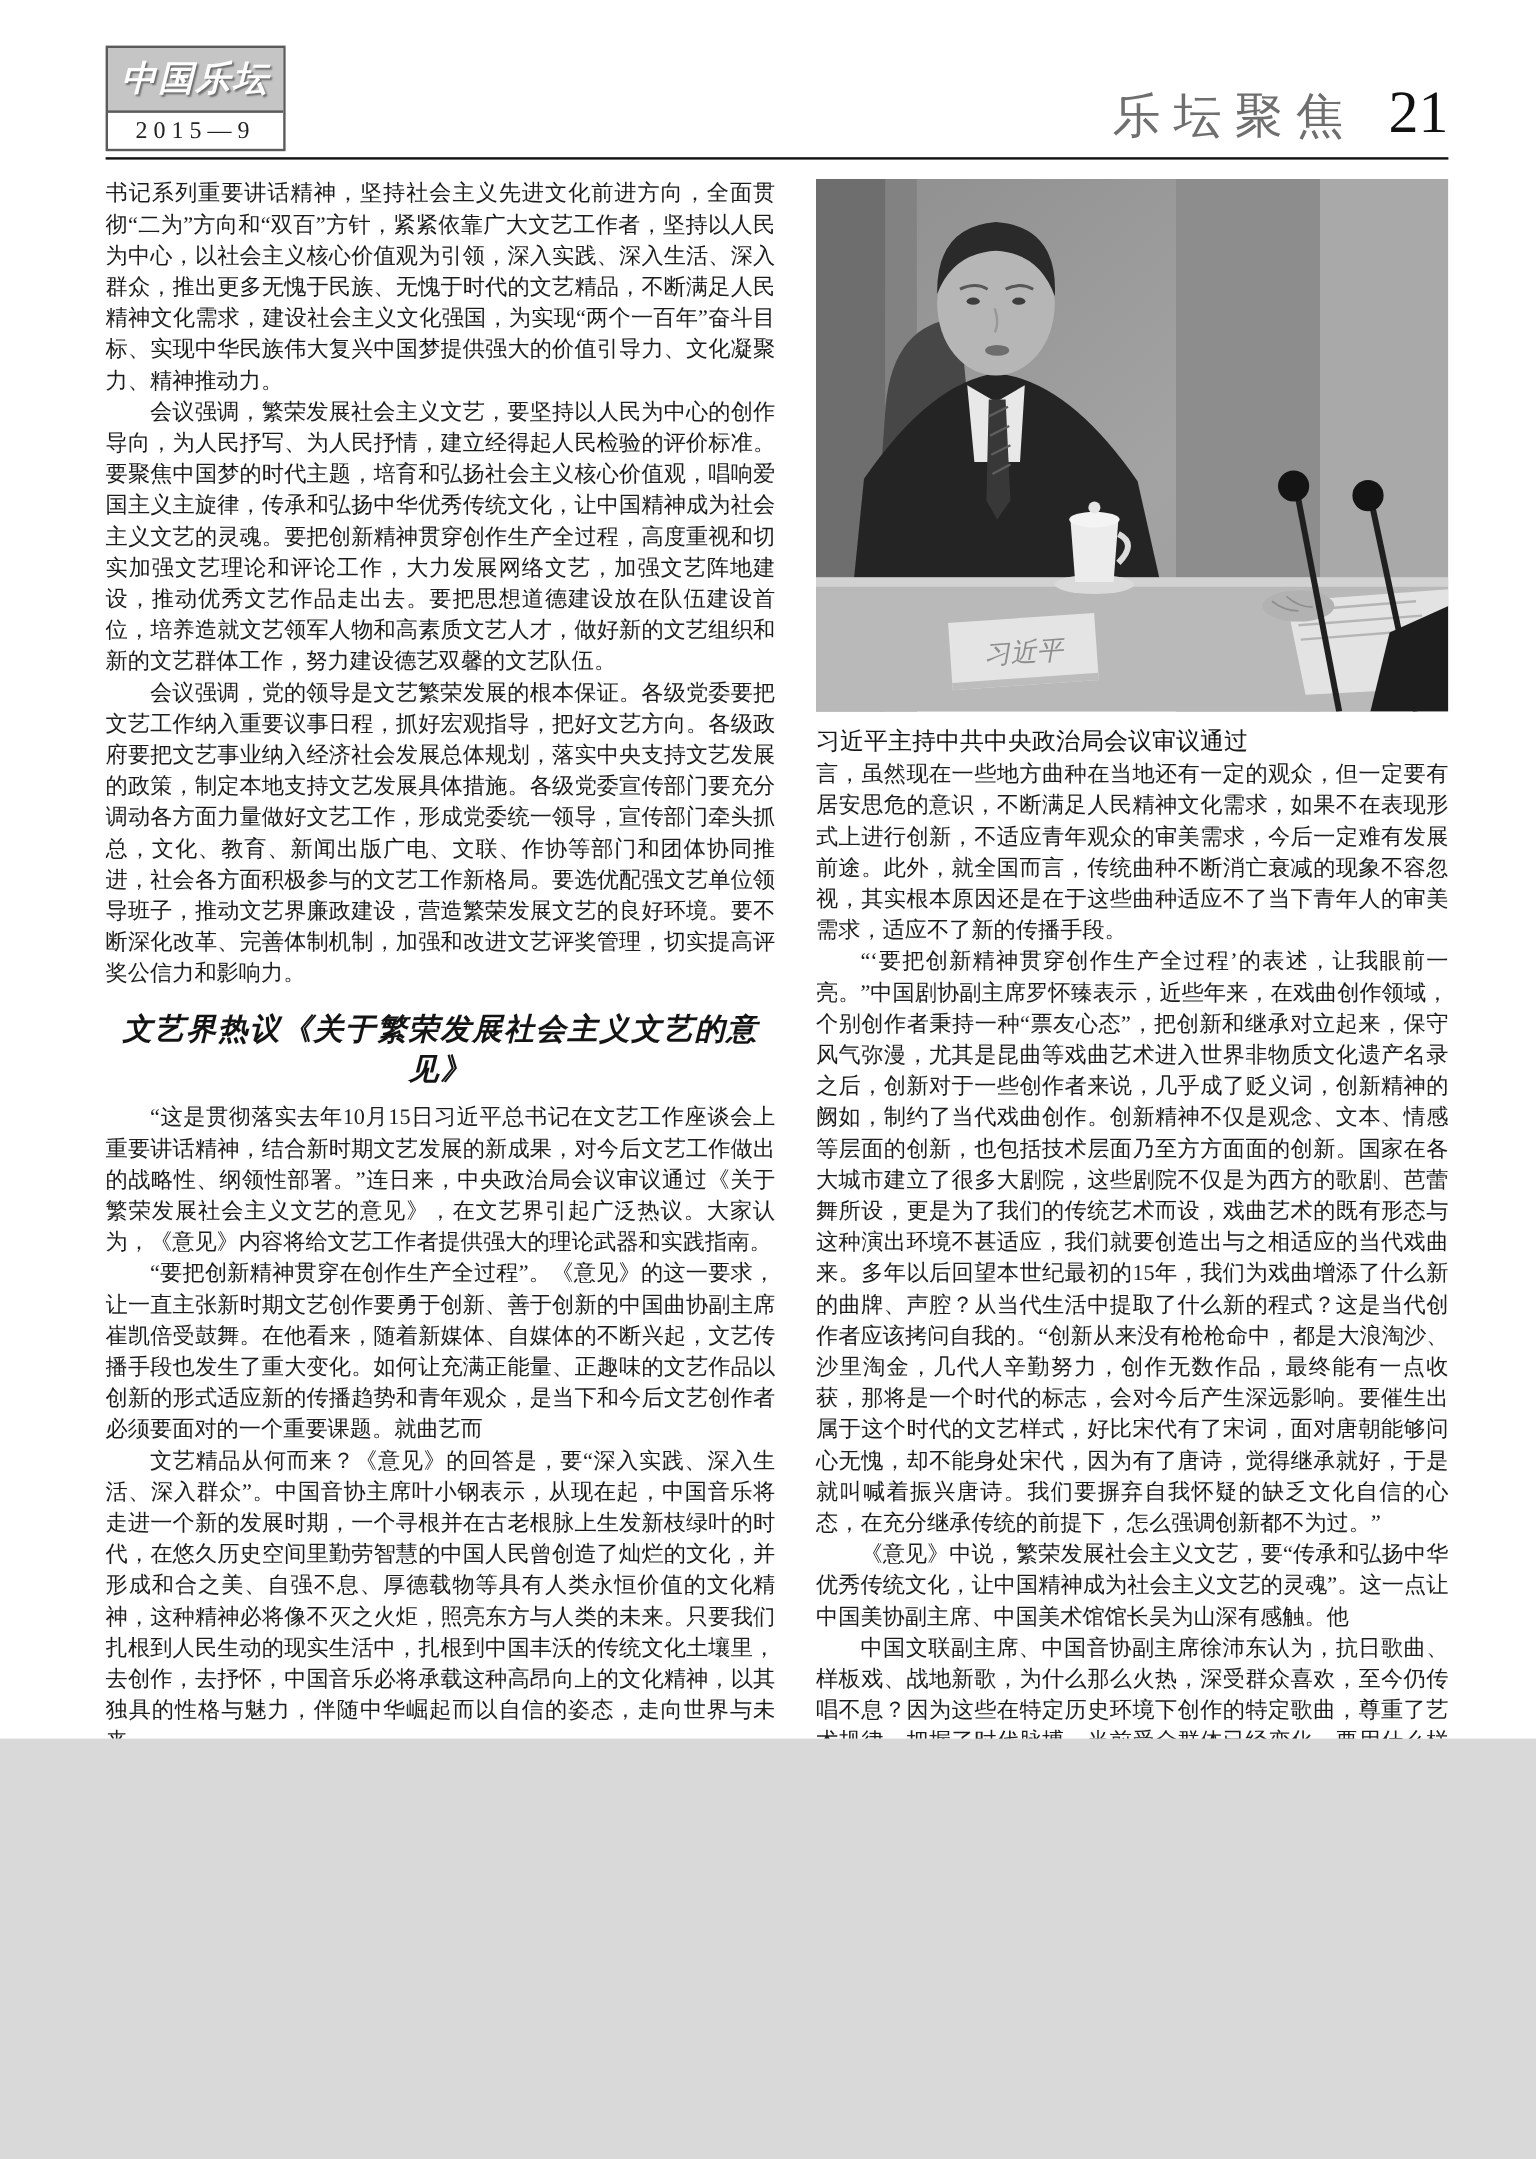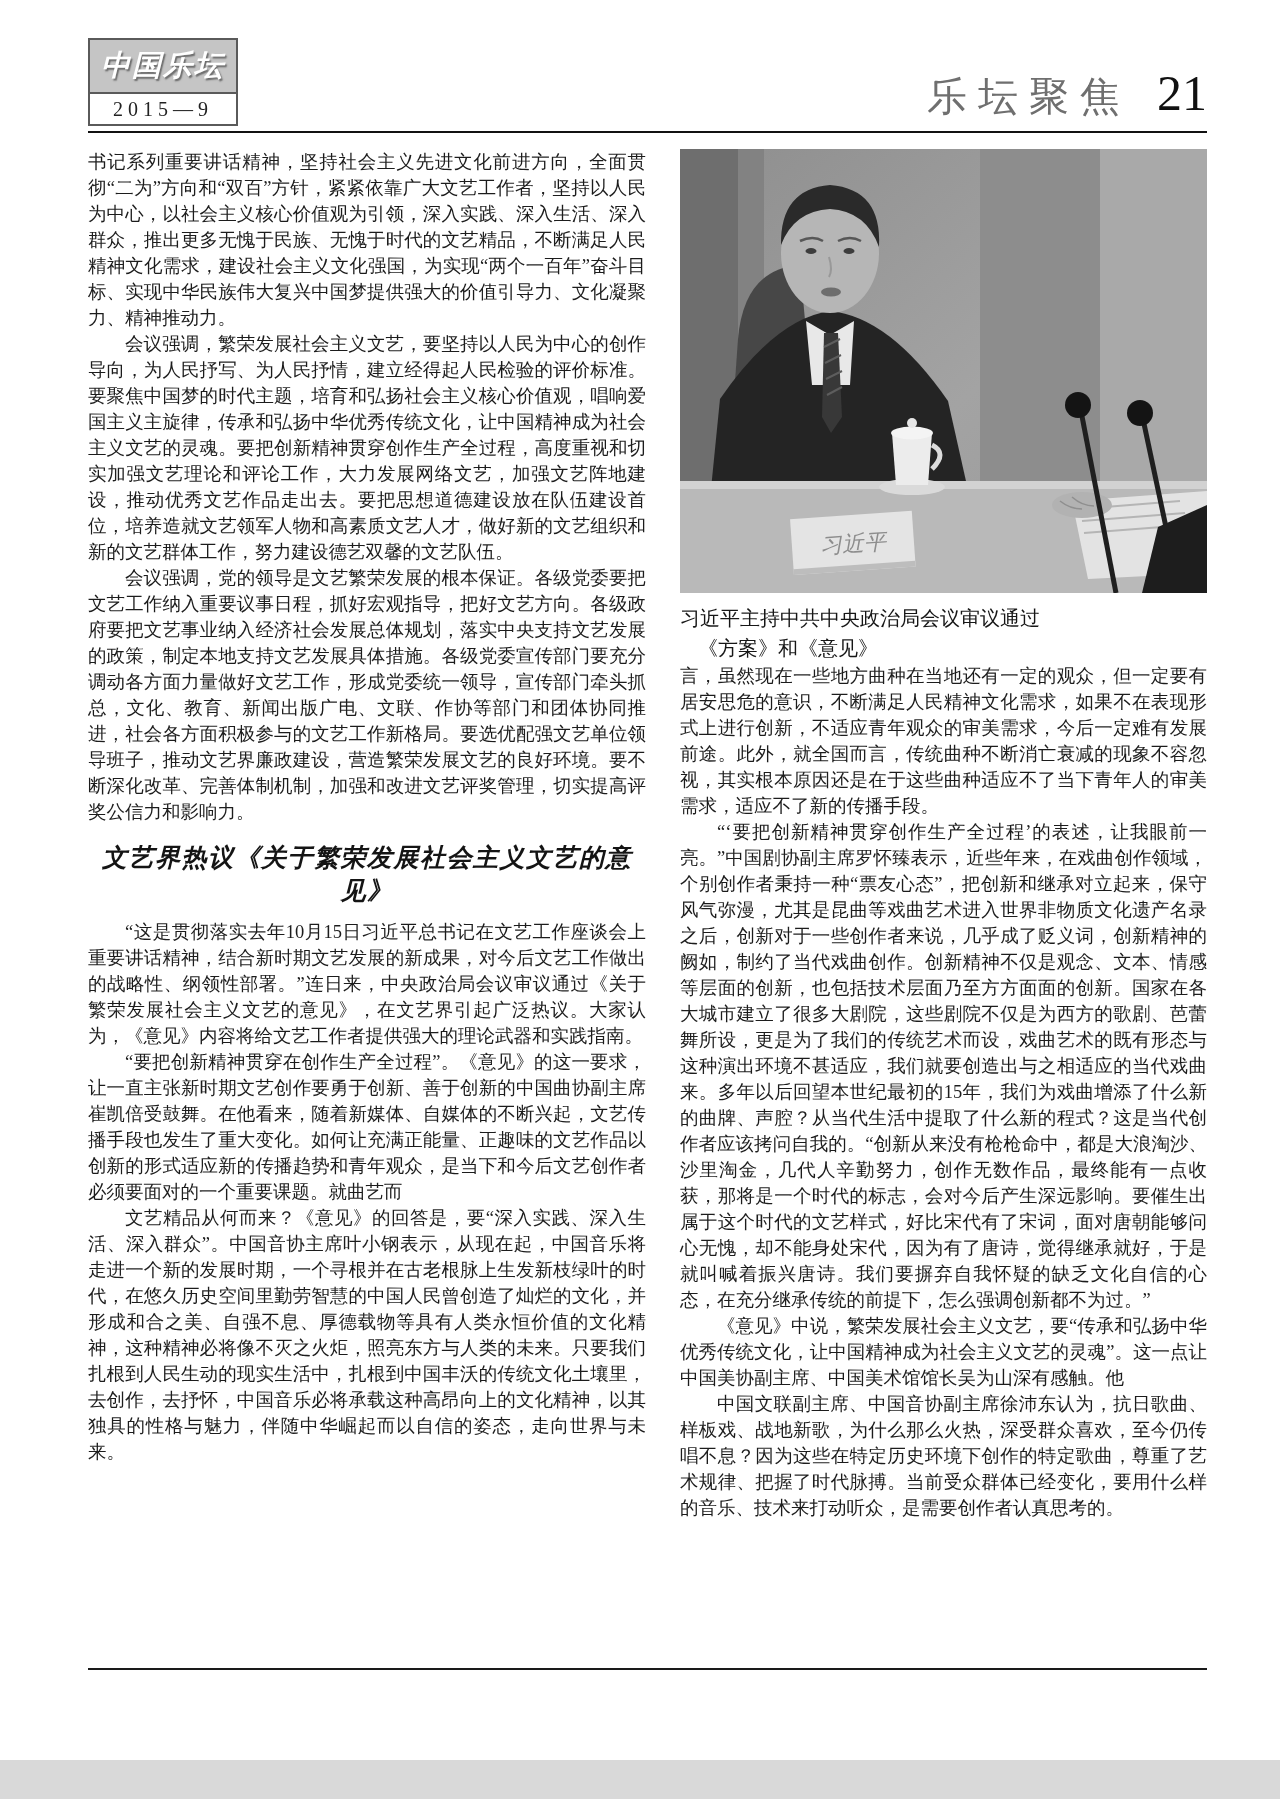--- a/index.html
+++ b/index.html
@@ -1,17 +1,17 @@
 <!DOCTYPE html>
 <html><head>
 <meta charset="utf-8">
 <style>
   html,body { margin:0; padding:0; background:#d9d9d9; }
   .page {
-    position:relative; width:1280px; height:1760px; margin:0 auto;
+    position:relative; width:1280px; height:1449px; margin:0 auto;
     background:#ffffff; overflow:hidden;
     font-family:"Liberation Serif","DejaVu Serif",serif;
     color:#1c1c1c;
   }
   .content { position:absolute; left:88px; top:38px; width:1119px; }
 
   
   .masthead { display:flex; justify-content:space-between; align-items:flex-end; height:88px; }
   .logo-box { width:146px; border:2px solid #5a5a5a; background:#fff; }
   .logo-top {
@@ -160,21 +160,20 @@
             <circle cx="398" cy="256" r="13" fill="#141414"></circle>
             <line x1="463" y1="270" x2="500" y2="444" stroke="#1f1f1f" stroke-width="5"></line>
             <circle cx="460" cy="264" r="13" fill="#141414"></circle>
 
             <path d="M478,378 L527,356 L527,444 L462,444 Z" fill="#1d1d1d"></path>
           </svg>
         </figure>
 
         <div class="caption">
           <div class="cap-line1">习近平主持中共中央政治局会议审议通过</div>
-          <div class="cap-line2">《方案》和《意见》</div>
         </div>
 
         <p class="body-text no-indent">言，虽然现在一些地方曲种在当地还有一定的观众，但一定要有居安思危的意识，不断满足人民精神文化需求，如果不在表现形式上进行创新，不适应青年观众的审美需求，今后一定难有发展前途。此外，就全国而言，传统曲种不断消亡衰减的现象不容忽视，其实根本原因还是在于这些曲种适应不了当下青年人的审美需求，适应不了新的传播手段。</p>
         <p class="body-text">“‘要把创新精神贯穿创作生产全过程’的表述，让我眼前一亮。”中国剧协副主席罗怀臻表示，近些年来，在戏曲创作领域，个别创作者秉持一种“票友心态”，把创新和继承对立起来，保守风气弥漫，尤其是昆曲等戏曲艺术进入世界非物质文化遗产名录之后，创新对于一些创作者来说，几乎成了贬义词，创新精神的阙如，制约了当代戏曲创作。创新精神不仅是观念、文本、情感等层面的创新，也包括技术层面乃至方方面面的创新。国家在各大城市建立了很多大剧院，这些剧院不仅是为西方的歌剧、芭蕾舞所设，更是为了我们的传统艺术而设，戏曲艺术的既有形态与这种演出环境不甚适应，我们就要创造出与之相适应的当代戏曲来。多年以后回望本世纪最初的15年，我们为戏曲增添了什么新的曲牌、声腔？从当代生活中提取了什么新的程式？这是当代创作者应该拷问自我的。“创新从来没有枪枪命中，都是大浪淘沙、沙里淘金，几代人辛勤努力，创作无数作品，最终能有一点收获，那将是一个时代的标志，会对今后产生深远影响。要催生出属于这个时代的文艺样式，好比宋代有了宋词，面对唐朝能够问心无愧，却不能身处宋代，因为有了唐诗，觉得继承就好，于是就叫喊着振兴唐诗。我们要摒弃自我怀疑的缺乏文化自信的心态，在充分继承传统的前提下，怎么强调创新都不为过。”</p>
         <p class="body-text">《意见》中说，繁荣发展社会主义文艺，要“传承和弘扬中华优秀传统文化，让中国精神成为社会主义文艺的灵魂”。这一点让中国美协副主席、中国美术馆馆长吴为山深有感触。他</p>
         <p class="body-text">中国文联副主席、中国音协副主席徐沛东认为，抗日歌曲、样板戏、战地新歌，为什么那么火热，深受群众喜欢，至今仍传唱不息？因为这些在特定历史环境下创作的特定歌曲，尊重了艺术规律、把握了时代脉搏。当前受众群体已经变化，要用什么样的音乐、技术来打动听众，是需要创作者认真思考的。</p>
       </div>
     </div>
   </div>
 

